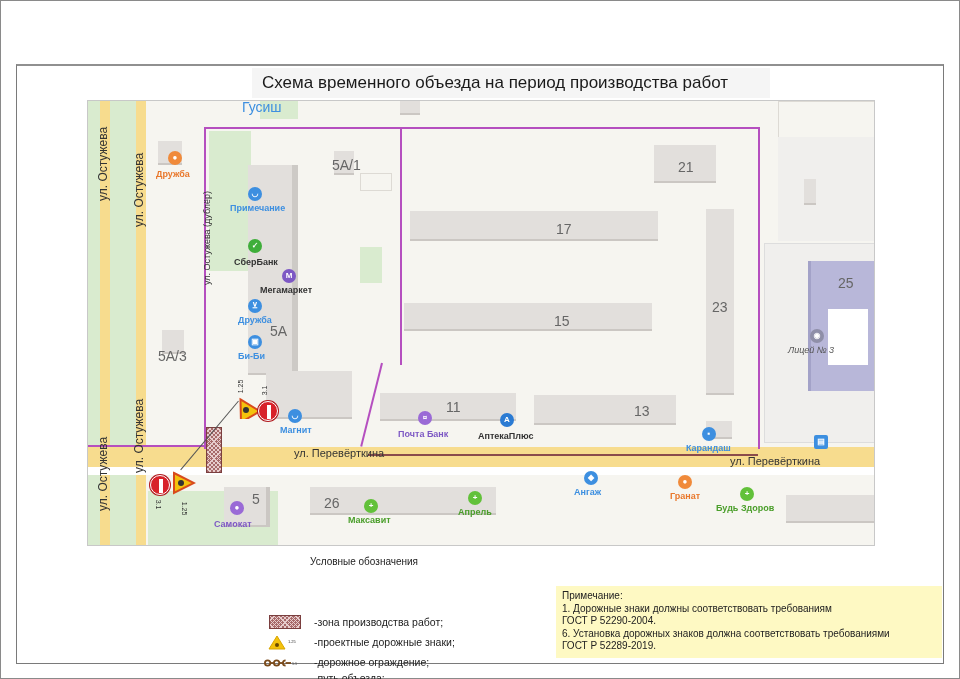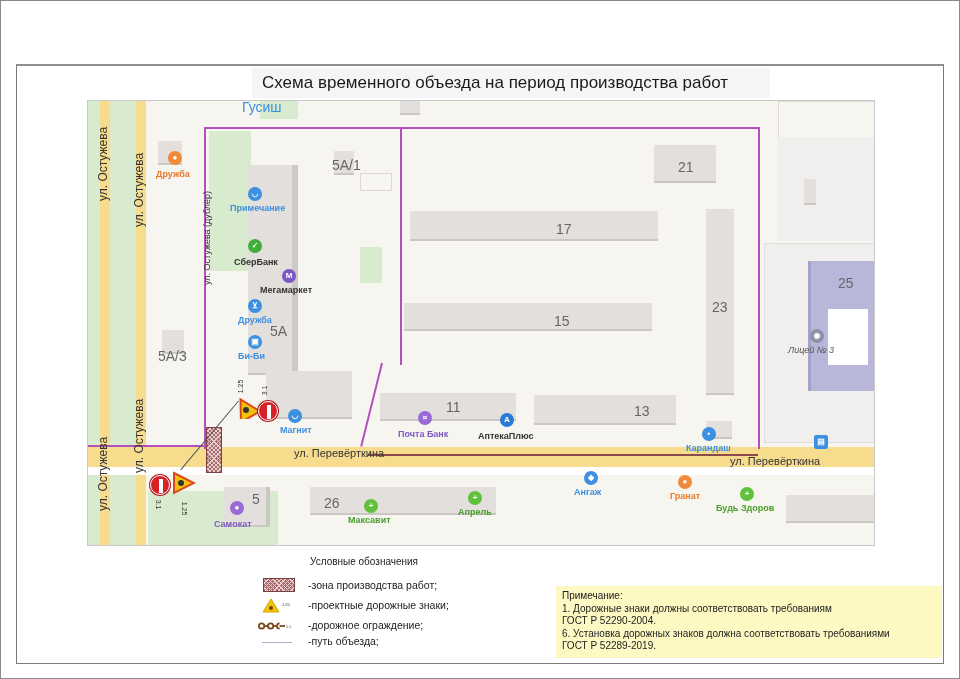--- a/index.html
+++ b/index.html
@@ -27,21 +27,21 @@
   .route { background: #b54fbf; }
 
   .sign-no-entry { width: 20px; height: 20px; border-radius: 50%; background: #d8222a; border: 1.5px solid #fff; box-shadow: 0 0 0 1px #b01a1f; }
   .sign-no-entry::after { content: ""; position: absolute; left: 8px; top: 3px; width: 4px; height: 14px; background: #fff; }
   .sign-num { font-size: 7px; color: #333; white-space: nowrap; }
   .workzone { background-color: #a76a6a;
     background-image: repeating-linear-gradient(45deg, transparent 0 2px, #e7cdcd 2px 3px), repeating-linear-gradient(-45deg, transparent 0 2px, #e7cdcd 2px 3px);
     border: 1px solid #7a3f3f; }
 
   .legend-title { position: absolute; left: 310px; top: 556px; font-size: 10px; color: #222; }
-  .legend-item { position: absolute; left: 258px; height: 16px; width: 260px; }
+  .legend-item { position: absolute; left: 264px; height: 16px; width: 260px; margin-top: 37px; }
   .legend-sym { position: absolute; left: 0; top: 0; width: 36px; height: 16px; }
   .legend-text { position: absolute; left: 50px; top: 1px; font-size: 10.5px; color: #222; white-space: nowrap; }
 
   .notes { position: absolute; left: 556px; top: 586px; width: 386px; height: 72px; background: #fef9c3; padding: 4px 6px; font-size: 10px; line-height: 12.5px; color: #222; }
   .notes div { white-space: nowrap; }
 </style>
 </head>
 <body>
 
 <div class="outer-frame"></div>

